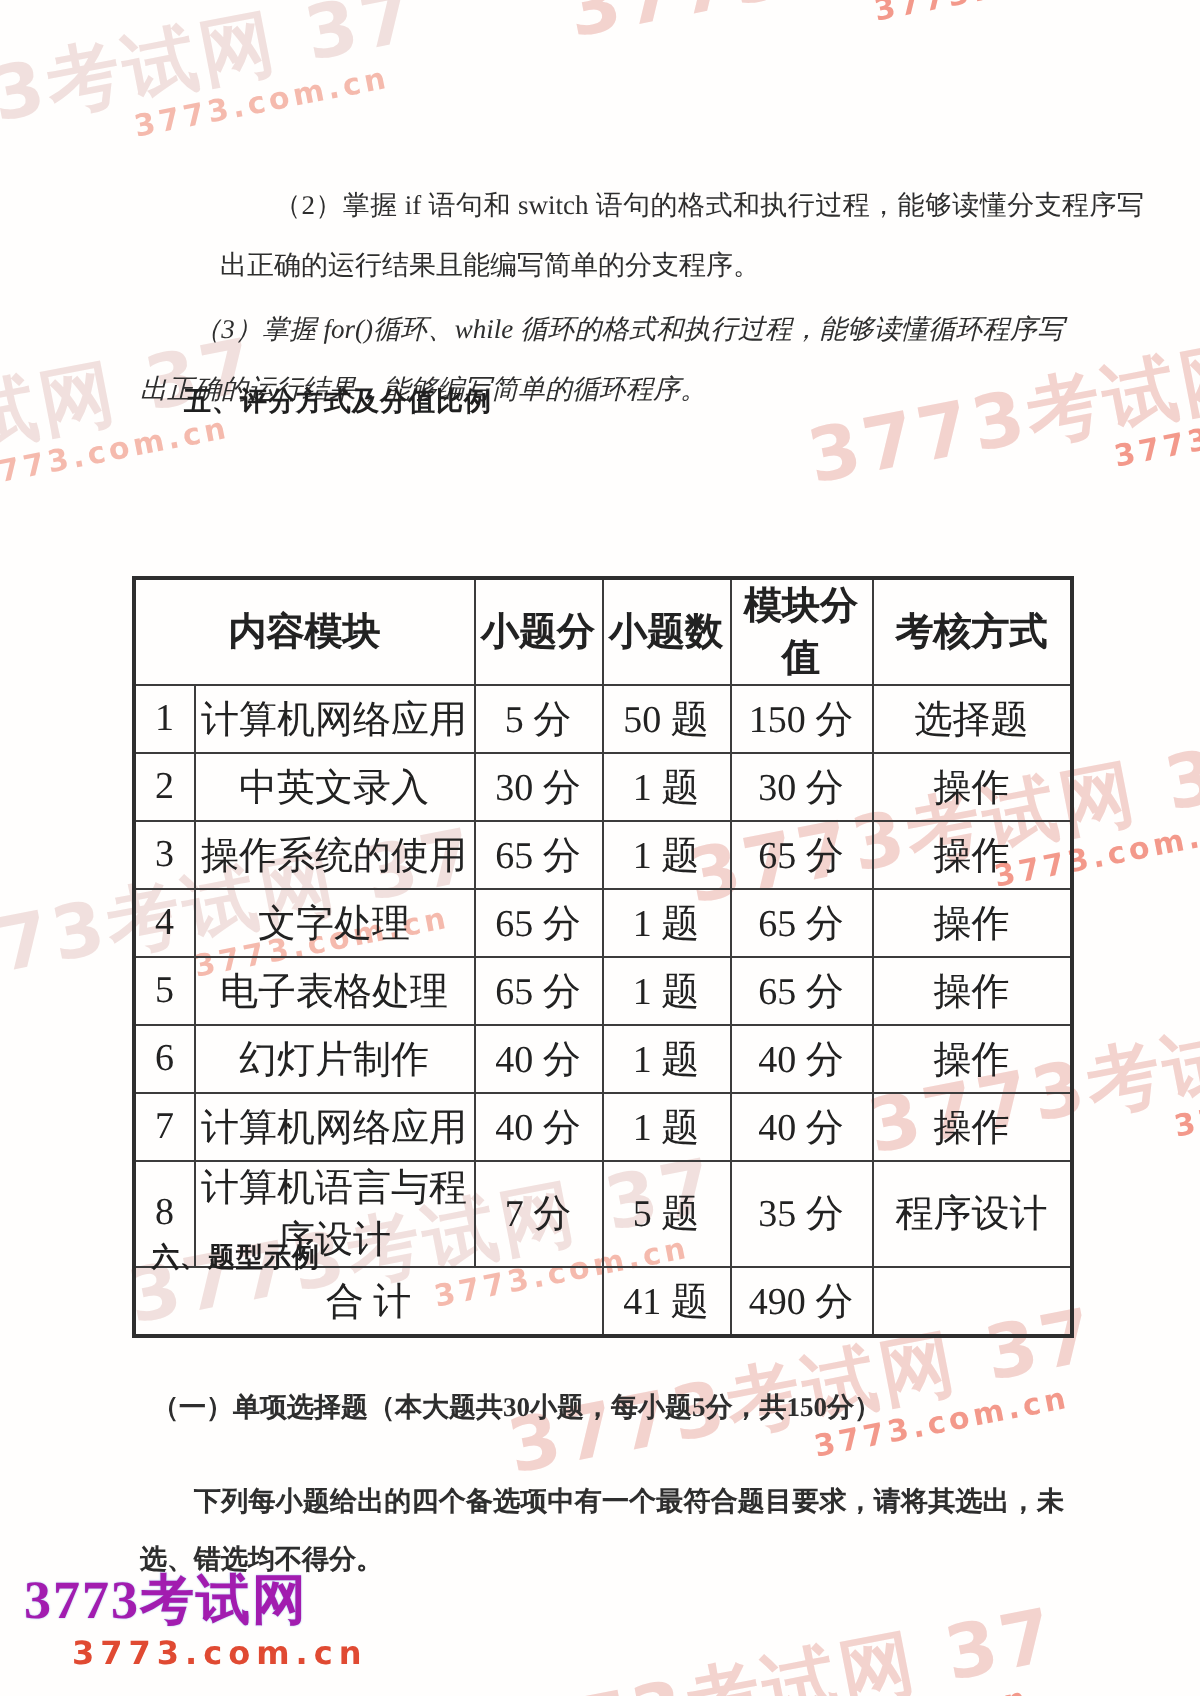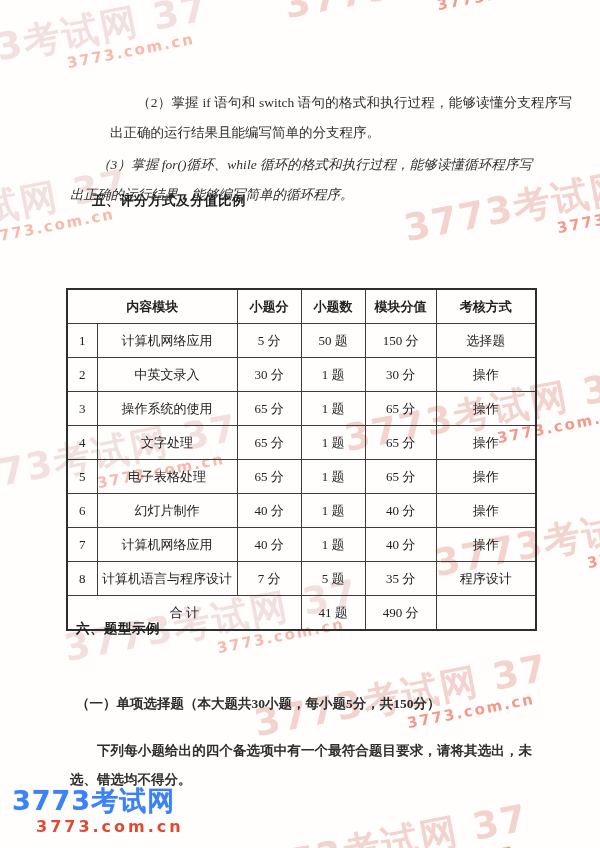--- a/index.html
+++ b/index.html
@@ -23,21 +23,21 @@
   #sec5{top:186px;left:92px;width:440px;}
   #sec5intro{top:218px;}
   #sec6{top:614px;left:76px;}
   #qtitle{top:690px;left:76px;width:456px;font-weight:bold;line-height:28px;}
   #qdesc{top:722px;font-weight:bold;line-height:29px;}
 
   
   .score-table{
     position:absolute;left:66px;top:288px;
     border-collapse:collapse;table-layout:fixed;
-    width:469px;font-size:13px;color:#222;
+    width:469px;font-size:19px;color:#222;
   }
   .score-table td,.score-table th{
     border:1px solid #3c3c3c;
     text-align:center;vertical-align:middle;
     height:33px;padding:0 2px;
     font-weight:normal;
   }
   .score-table th{font-weight:bold;}
   .score-table{border:2px solid #2e2e2e;}
   .col-no{width:30px;}
@@ -76,22 +76,23 @@
   .wm.strong .wm-small{color:rgba(238,110,90,0.7);}
 
   
   .logo{
     position:absolute;left:12px;top:786px;
     font-family:"DejaVu Sans","Liberation Sans",sans-serif;
     font-weight:bold;line-height:1.1;
   }
   .logo .logo-title{
     font-size:27px;letter-spacing:1px;
-    color:#3b82f6;
+    color:#a21caf;
     text-shadow:0 0 1px #9db9ec;
+    font-family:Liberation Serif, serif;
   }
   .logo .logo-url{
     font-size:16px;letter-spacing:3px;
     color:#e04a32;
     margin:2px 0 0 24px;
   }
 </style>
 </head>
 <body>
 

